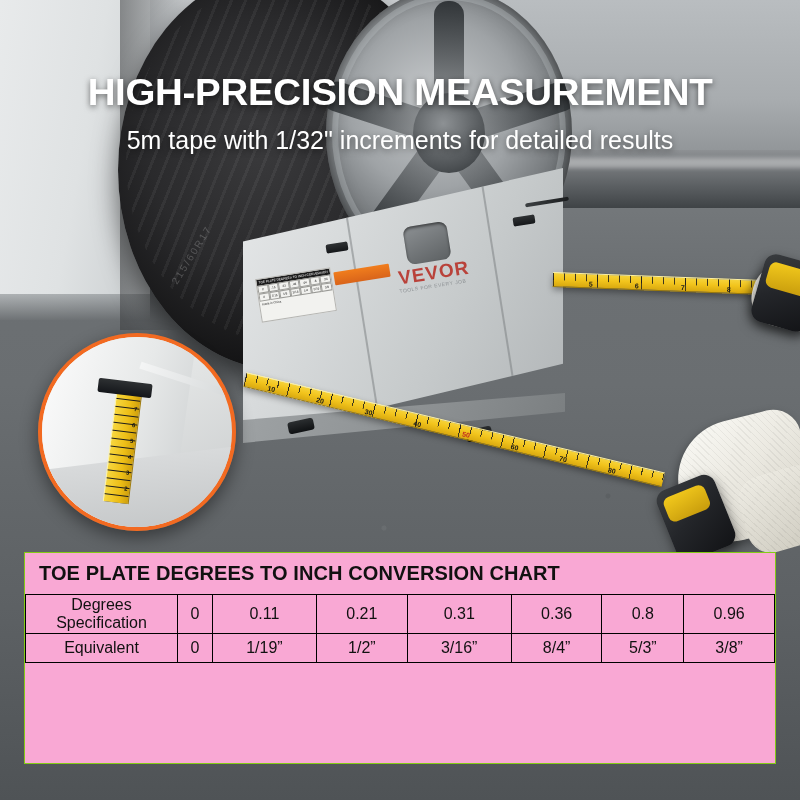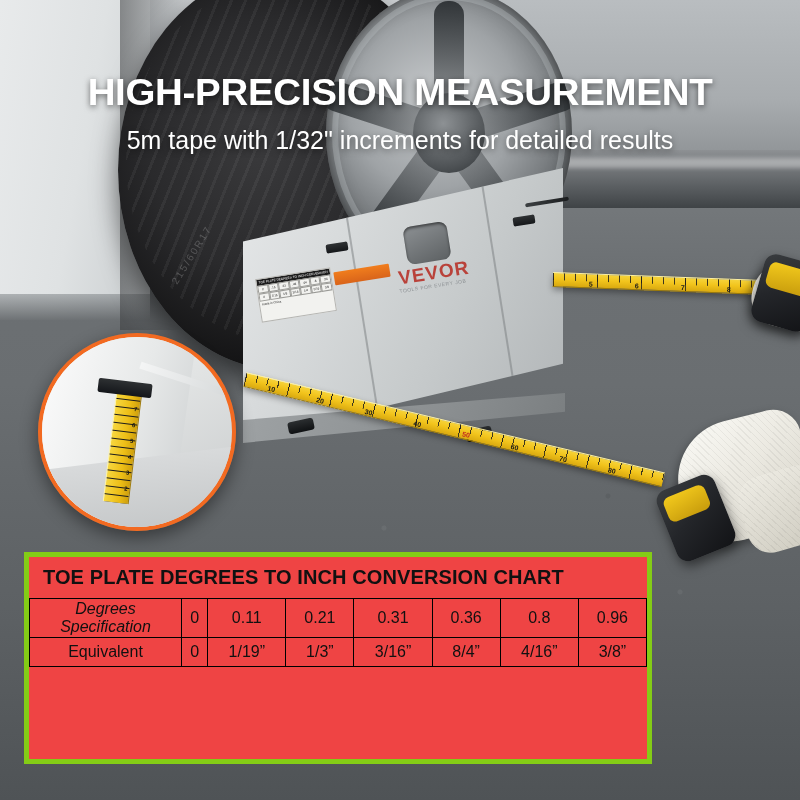--- a/index.html
+++ b/index.html
@@ -283,37 +283,37 @@
     transform: scaleX(1.04);
   }
   .subline {
     position: absolute; left: 0; top: 126px; width: 800px; text-align: center;
     font-size: 25px; color: #ffffff; font-weight: 400;
     text-shadow: 0 2px 6px rgba(0,0,0,.5);
   }
 
   
   .card {
-    position: absolute; left: 24px; top: 552px; width: 628px; height: 212px;
-    background: #ef4444; border: 5px solid #84cc16; overflow: hidden;
+    position: absolute; left: 24px; top: 552px; width: 752px; height: 212px;
+    background: #f9a8d4; border: 1px solid #84cc16; overflow: hidden;
   }
   .card-title {
     padding: 9px 14px 2px; font-size: 20px; font-weight: 700; color: #111;
     letter-spacing: .1px;
   }
   .card-example {
     padding: 2px 14px 0; font-size: 16.5px; font-weight: 700; color: #111; line-height: 1.42;
   }
   table.conv { width: 100%; border-collapse: collapse; margin-top: 7px; }
   table.conv td {
     border: 1px solid #000; text-align: center; font-size: 16px; color: #111;
     height: 29px; padding: 1px 2px;
   }
   table.conv td.rowhead { width: 152px; font-size: 16px; line-height: 1.12; }
-  .rowhead-two { display: block; font-style: italic; }
+  .rowhead-two { display: block; }
 </style>
 </head>
 <body>
 
 <div id="stage">
 
   <div class="floor">
     <div class="floor-speck"></div>
   </div>
   <div class="car-body"></div>
@@ -451,23 +451,23 @@
         <td>0.21</td>
         <td>0.31</td>
         <td>0.36</td>
         <td>0.8</td>
         <td>0.96</td>
       </tr>
       <tr>
         <td class="rowhead">Equivalent</td>
         <td>0</td>
         <td>1/19”</td>
-        <td>1/3”</td>
+        <td>1/2”</td>
         <td>3/16”</td>
         <td>8/4”</td>
-        <td>4/16”</td>
+        <td>5/3”</td>
         <td>3/8”</td>
       </tr>
     </tbody>
       </table>
   </div>
 
 </div>
 
 </body></html>

